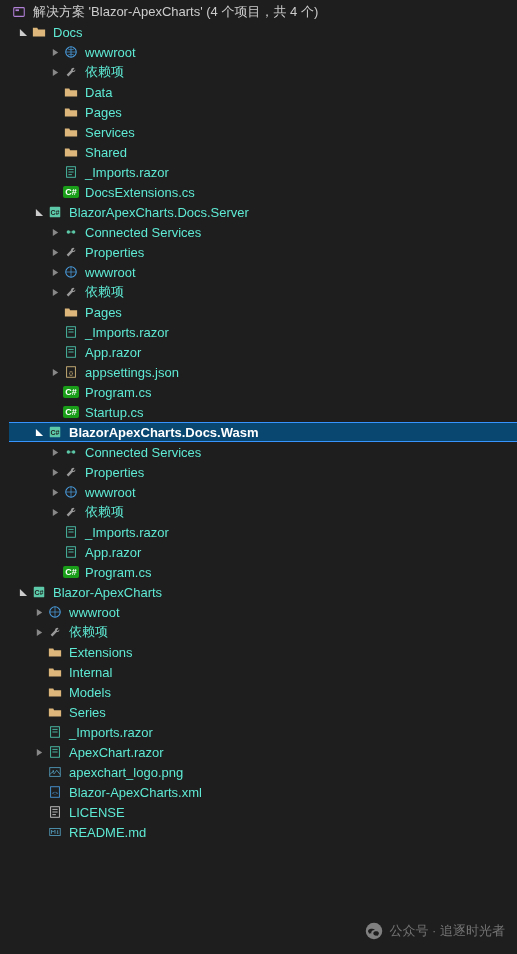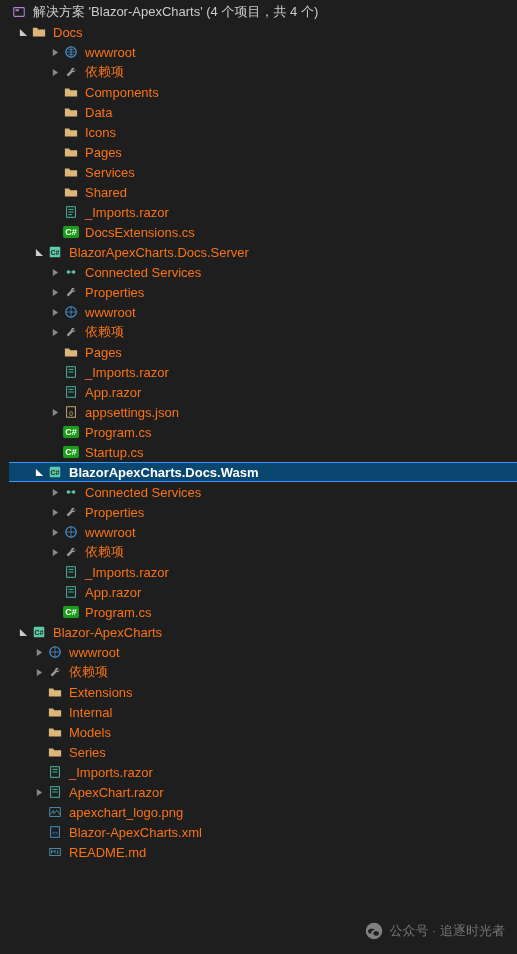--- a/index.html
+++ b/index.html
@@ -43,21 +43,21 @@
 .arrow.empty { visibility: hidden; }
 .icon {
   width: 16px;
   height: 16px;
   display: inline-flex;
   align-items: center;
   justify-content: center;
   margin-right: 6px;
   flex: 0 0 auto;
 }
-.label { color: #f97316; }
+.label { color: #5eead4; }
 .header-row .label { color: #cccccc; }
 .folder-closed svg, .folder-open svg { fill: #dcb67a; }
 .solution-icn svg { fill: #b180d7; }
 .csproj svg { fill: #5dc9a8; }
 .globe svg { fill: #4a9de0; }
 .wrench svg { fill: #9a9a9a; }
 .connected svg { fill: #5dc9a8; }
 .razor svg { fill: #4ec9b0; }
 .csharp-badge {
   background: #1a9e1a;
@@ -148,52 +148,32 @@
         </svg>
       </span>
   <span class="icon wrench">
         <svg viewBox="0 0 16 16" width="14" height="14">
           <path d="M11 3a3 3 0 0 0-3 3l-5 5 2 2 5-5a3 3 0 0 0 3-3l-2 2-1-1 2-2z" fill="#9a9a9a"></path>
         </svg>
       </span>
   <span class="label">依赖项</span>
 </div>
 
-<div class="row">
-  <span class="indent" style="width:40px"></span>
-  <span class="arrow empty"></span>
-  <span class="icon folder-closed">
-        <svg viewBox="0 0 16 16" width="14" height="14">
-          <path d="M1 4h5l1 2h8v7H1z"></path>
-        </svg>
-      </span>
-  <span class="label">Components</span>
-</div>
 
 <div class="row">
   <span class="indent" style="width:40px"></span>
   <span class="arrow empty"></span>
   <span class="icon folder-closed">
         <svg viewBox="0 0 16 16" width="14" height="14">
           <path d="M1 4h5l1 2h8v7H1z"></path>
         </svg>
       </span>
   <span class="label">Data</span>
 </div>
 
-<div class="row">
-  <span class="indent" style="width:40px"></span>
-  <span class="arrow empty"></span>
-  <span class="icon folder-closed">
-        <svg viewBox="0 0 16 16" width="14" height="14">
-          <path d="M1 4h5l1 2h8v7H1z"></path>
-        </svg>
-      </span>
-  <span class="label">Icons</span>
-</div>
 
 <div class="row">
   <span class="indent" style="width:40px"></span>
   <span class="arrow empty"></span>
   <span class="icon folder-closed">
         <svg viewBox="0 0 16 16" width="14" height="14">
           <path d="M1 4h5l1 2h8v7H1z"></path>
         </svg>
       </span>
   <span class="label">Pages</span>
@@ -640,20 +620,31 @@
   <span class="arrow empty"></span>
   <span class="icon xml-file">
         <svg viewBox="0 0 16 16" width="14" height="14">
           <rect x="3" y="2" width="10" height="12" fill="none" stroke="#4a9de0"></rect>
           <text x="8" y="11" font-size="6" text-anchor="middle" fill="#4a9de0">&lt;&gt;</text>
         </svg>
       </span>
   <span class="label">Blazor-ApexCharts.xml</span>
 </div>
 
+<div class="row">
+  <span class="indent" style="width:24px"></span>
+  <span class="arrow empty"></span>
+  <span class="icon txt-file">
+        <svg viewBox="0 0 16 16" width="14" height="14">
+          <rect x="3" y="2" width="10" height="12" fill="none" stroke="#cccccc"></rect>
+          <path d="M5 5h6M5 8h6M5 11h4" stroke="#cccccc"></path>
+        </svg>
+      </span>
+  <span class="label">LICENSE</span>
+</div>
 
 <div class="row">
   <span class="indent" style="width:24px"></span>
   <span class="arrow empty"></span>
   <span class="icon md-file">
         <svg viewBox="0 0 16 16" width="14" height="14">
           <rect x="2" y="4" width="12" height="8" fill="none" stroke="#519aba"></rect>
           <path d="M4 10V6l2 2 2-2v4M11 6v3m-1 0l1 1 1-1" stroke="#519aba" fill="none"></path>
         </svg>
       </span>

